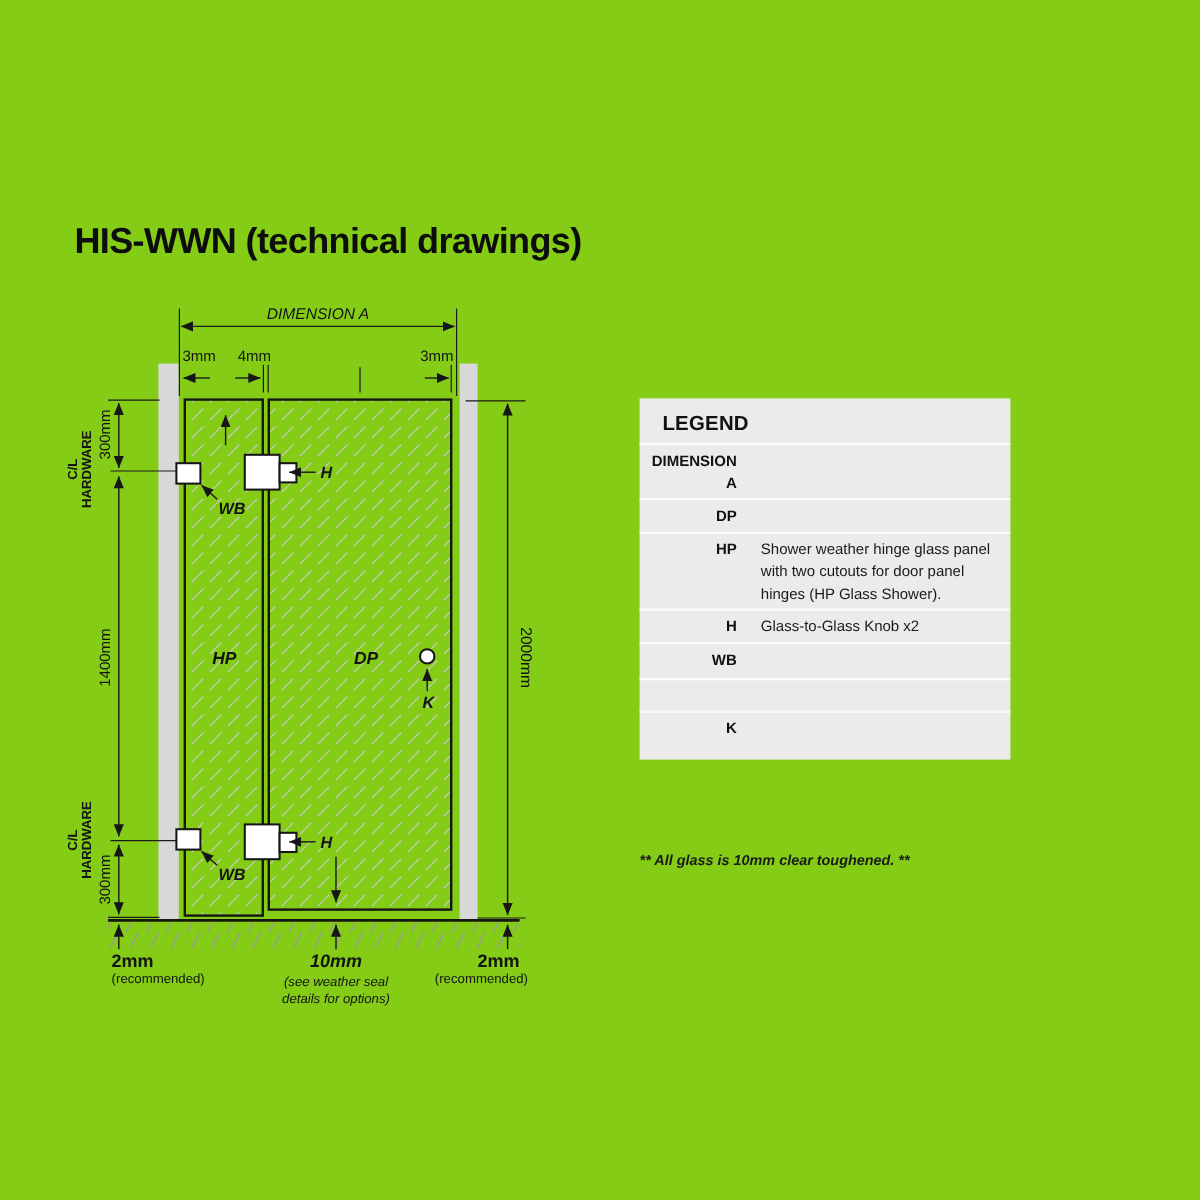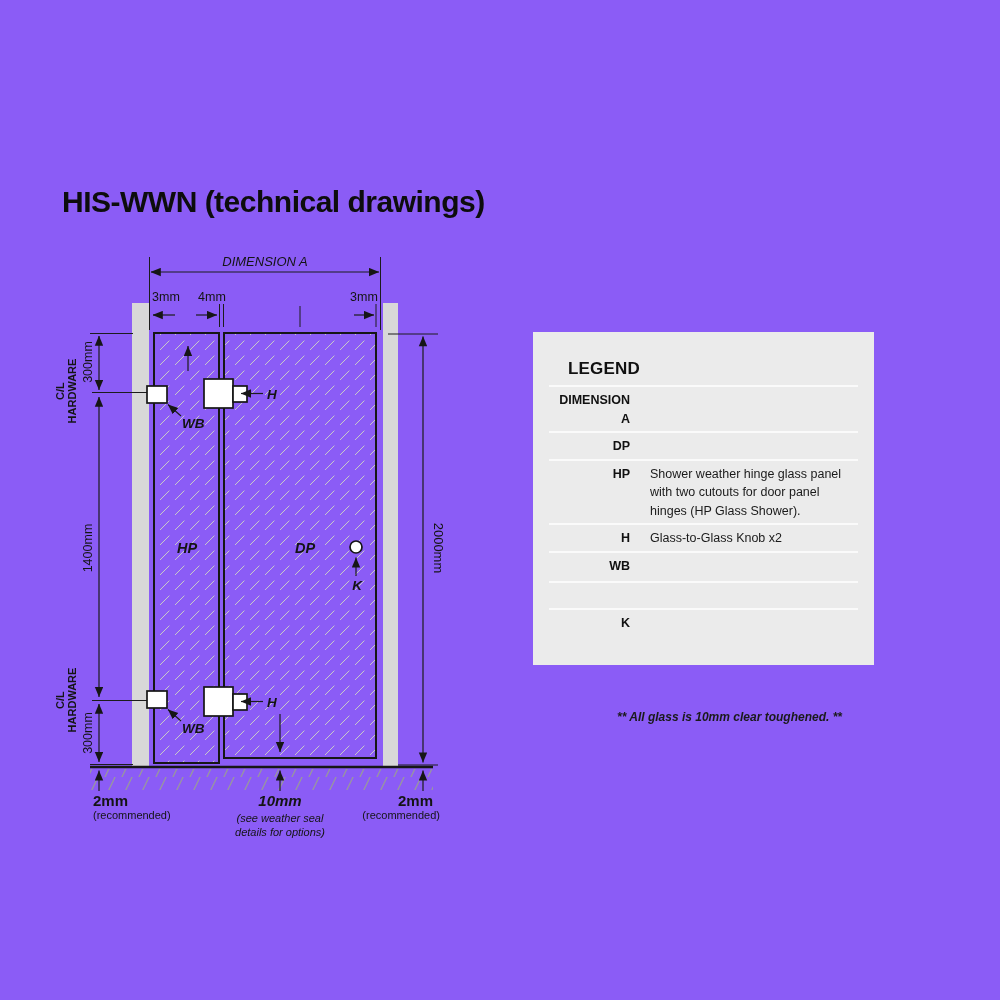--- a/index.html
+++ b/index.html
@@ -1,43 +1,43 @@
 <!DOCTYPE html>
 <html><head>
 <meta charset="utf-8">
 <style>
   html,body{margin:0;padding:0;background:#fff;}
-  .page{position:relative;width:1000px;height:1000px;background:#8b5cf6;overflow:hidden;
+  .page{position:relative;width:1000px;height:1000px;background:#84cc16;overflow:hidden;
         font-family:"Liberation Sans", sans-serif;color:#111;}
   .title{position:absolute;left:62px;top:185px;margin:0;font-size:30px;font-weight:bold;
          letter-spacing:-0.5px;color:#0d0d0d;}
   svg text{font-family:"Liberation Sans", sans-serif;fill:#141414;}
   .ln{stroke:#1c1c1c;stroke-width:1.2px;fill:none;}
   .thin{stroke:#1c1c1c;stroke-width:1px;fill:none;}
   .thick{stroke:#161616;stroke-width:2.4px;fill:none;}
   .glass{fill:url(#glasshatch);stroke:#161616;stroke-width:2px;}
   .fixt{fill:#ffffff;stroke:#161616;stroke-width:1.7px;}
   .dimtxt{font-size:12.5px;}
   .dimbig{font-size:15px;font-weight:600;}
   .small{font-size:11px;}
   .lblbold{font-size:13.5px;font-weight:bold;font-style:italic;}
   .panellbl{font-size:14.5px;font-weight:bold;font-style:italic;}
   .ital{font-style:italic;}
   .clh{font-size:11px;font-weight:600;}
 
   .legend{position:absolute;left:533px;top:332px;width:309px;background:#ebebeb;
-          padding:16px;overflow:visible;}
+          padding:0;overflow:visible;}
   .legend-title{font-size:17px;font-weight:bold;padding:11px 0 6px 19px;letter-spacing:0.2px;}
   .legend-row{box-sizing:border-box;display:grid;grid-template-columns:81px 1fr;column-gap:20px;
               border-top:2px solid #fafafa;padding:4px 0 3px;font-size:12.5px;line-height:18.5px;}
   .legend-key{text-align:right;font-weight:bold;}
   .legend-desc{color:#1a1a1a;}
   .h27{min-height:27px;} .h30{min-height:30px;} .h41{min-height:41px;}
   .nowrap{white-space:nowrap;overflow:visible;}
-  .footnote{position:absolute;left:533px;top:710px;width:309px;text-align:right;
+  .footnote{position:absolute;left:533px;top:710px;width:309px;text-align:left;
             font-size:12px;font-style:italic;font-weight:600;color:#1a1a1a;}
 </style>
 </head>
 <body>
 
 <div class="page">
 
   <h1 class="title">HIS-WWN (technical drawings)</h1>
 
   <svg style="position:absolute;left:40px;top:240px;" width="420" height="620" viewBox="40 240 420 620" xmlns="http://www.w3.org/2000/svg">

